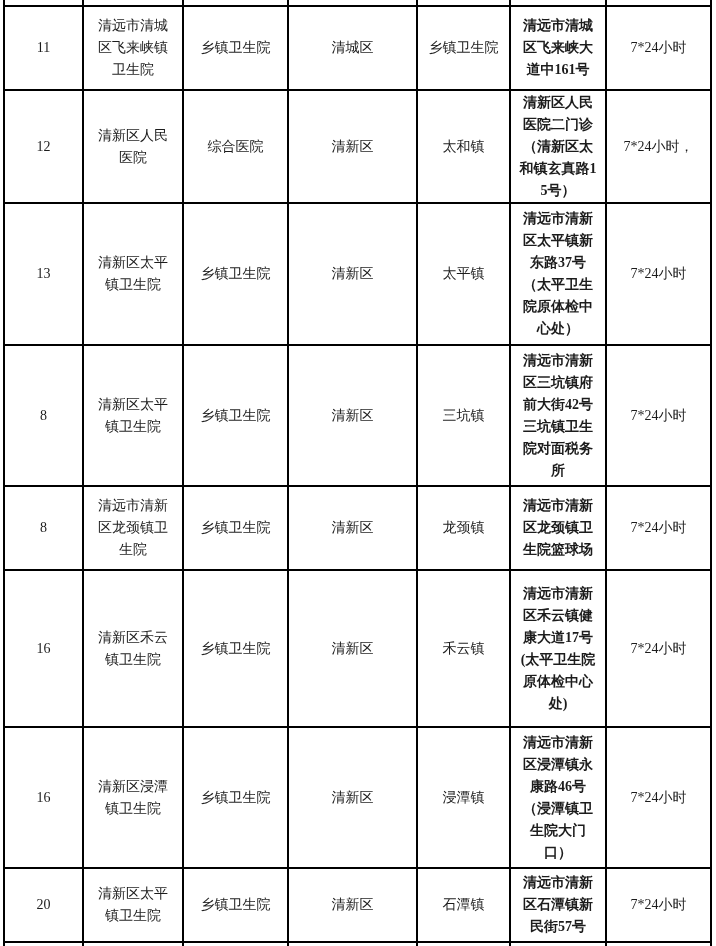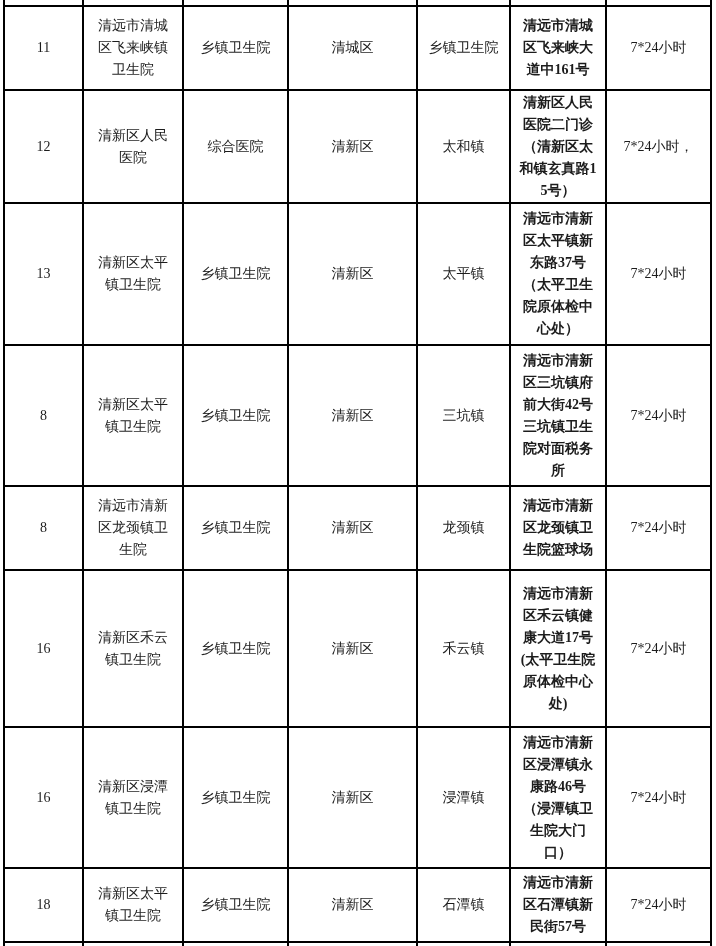--- a/index.html
+++ b/index.html
@@ -136,21 +136,21 @@
         <tr>
     <td class="cell-no">16</td>
     <td class="cell-name">清新区浸潭镇卫生院</td>
     <td class="cell-type">乡镇卫生院</td>
     <td class="cell-district">清新区</td>
     <td class="cell-town">浸潭镇</td>
     <td class="cell-address">清远市清新区浸潭镇永康路46号（浸潭镇卫生院大门口）</td>
     <td class="cell-hours">7*24小时</td>
   </tr>
         <tr>
-    <td class="cell-no">18</td>
+    <td class="cell-no">20</td>
     <td class="cell-name">清新区太平镇卫生院</td>
     <td class="cell-type">乡镇卫生院</td>
     <td class="cell-district">清新区</td>
     <td class="cell-town">石潭镇</td>
     <td class="cell-address">清远市清新区石潭镇新民街57号</td>
     <td class="cell-hours">7*24小时</td>
   </tr>
         <tr>
         <td></td>
         <td></td>

